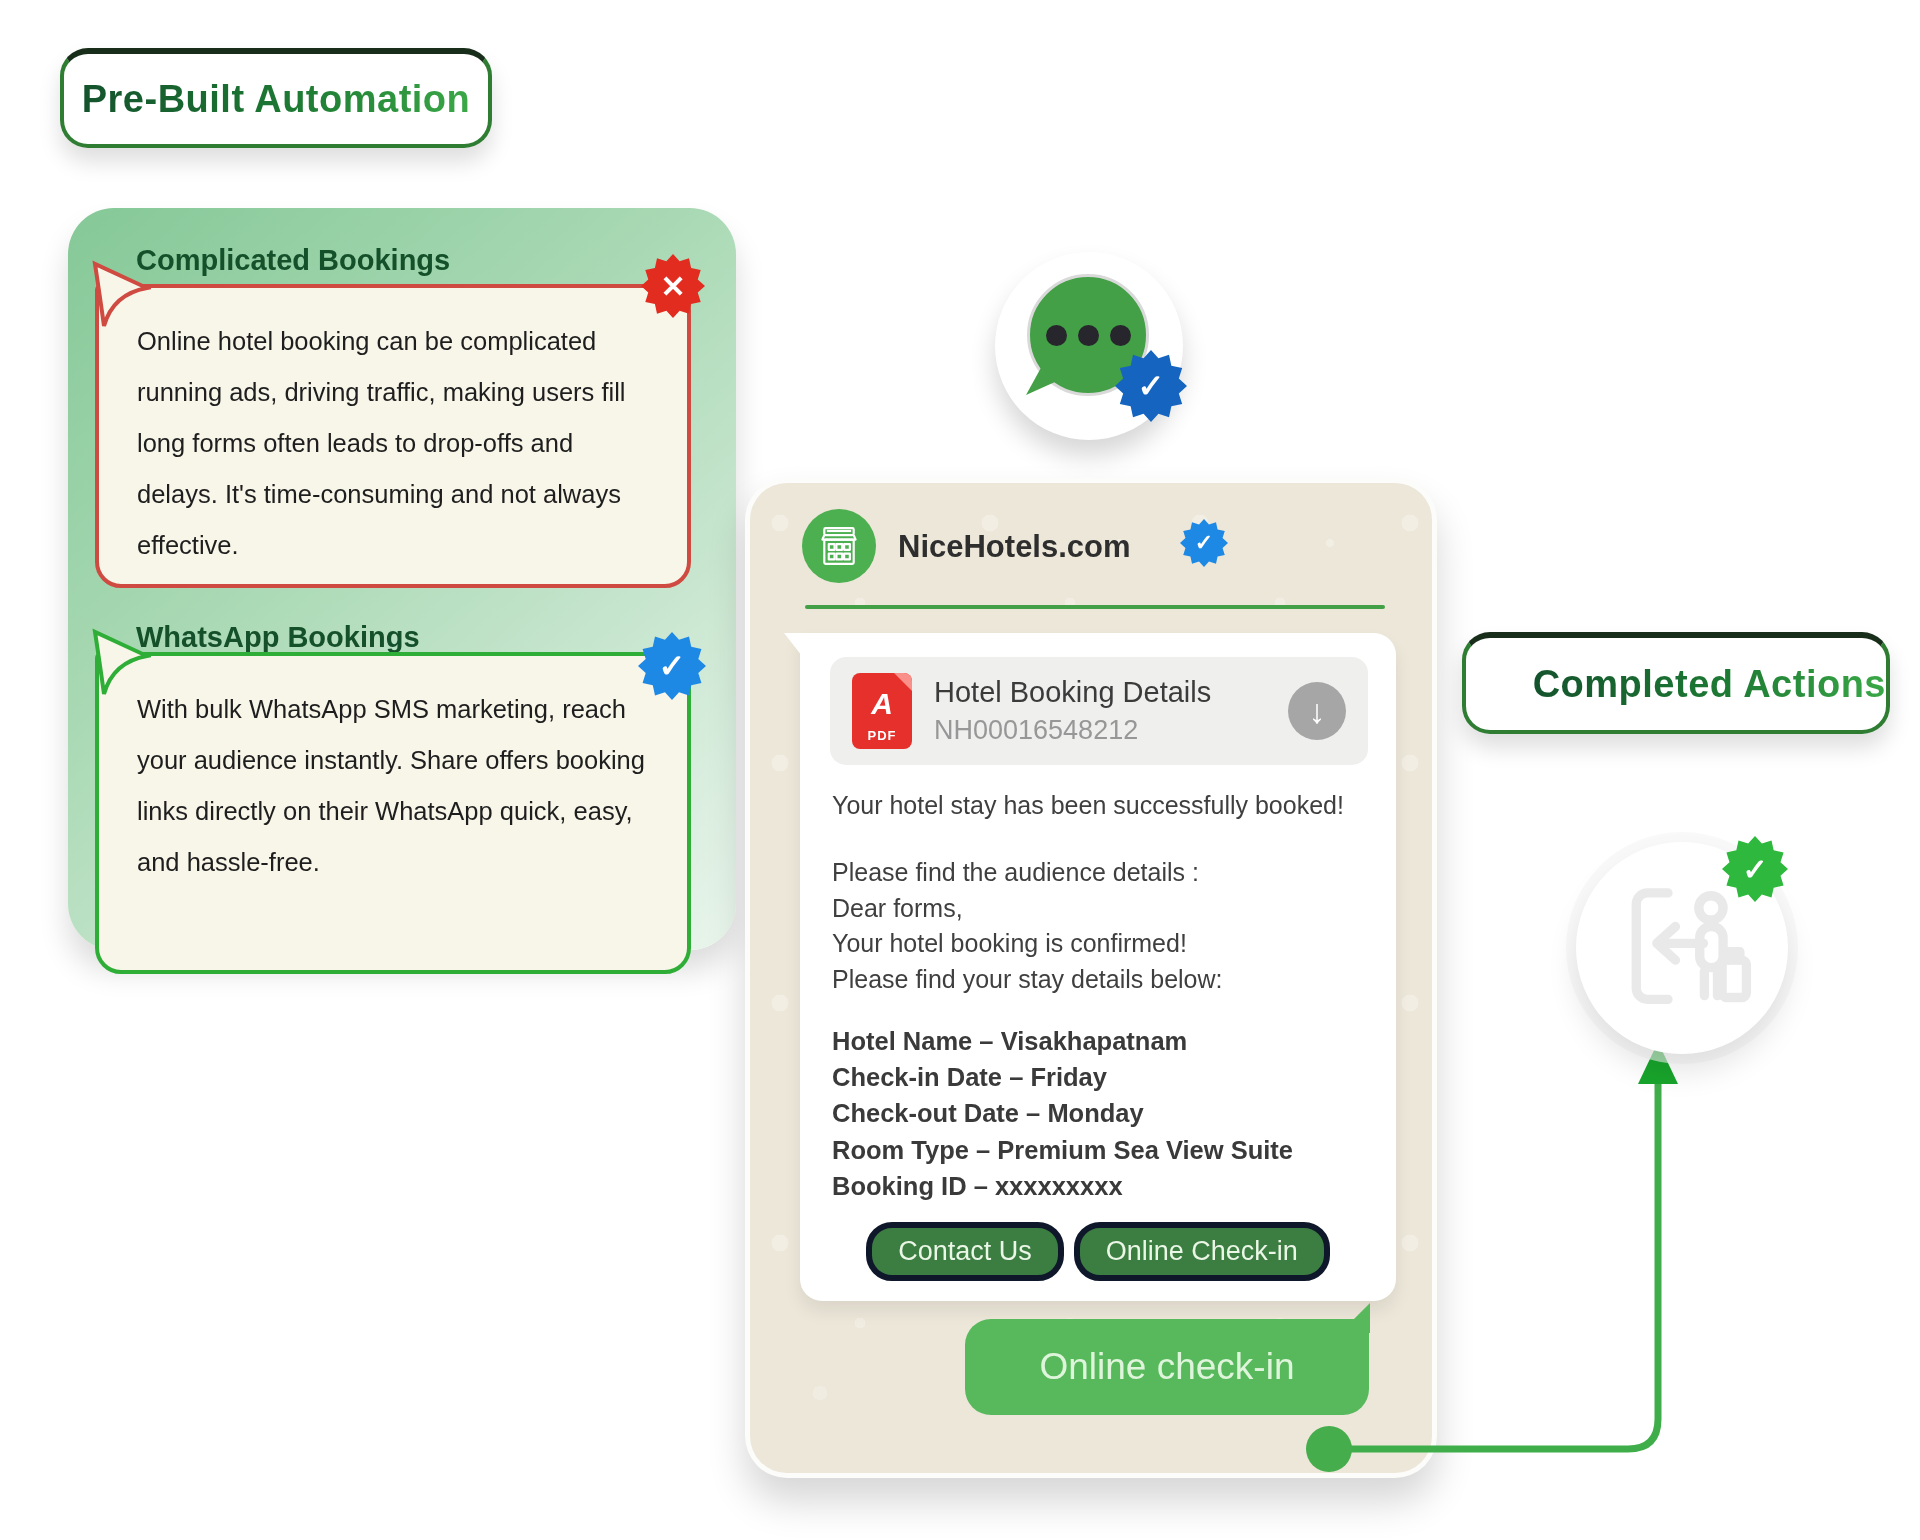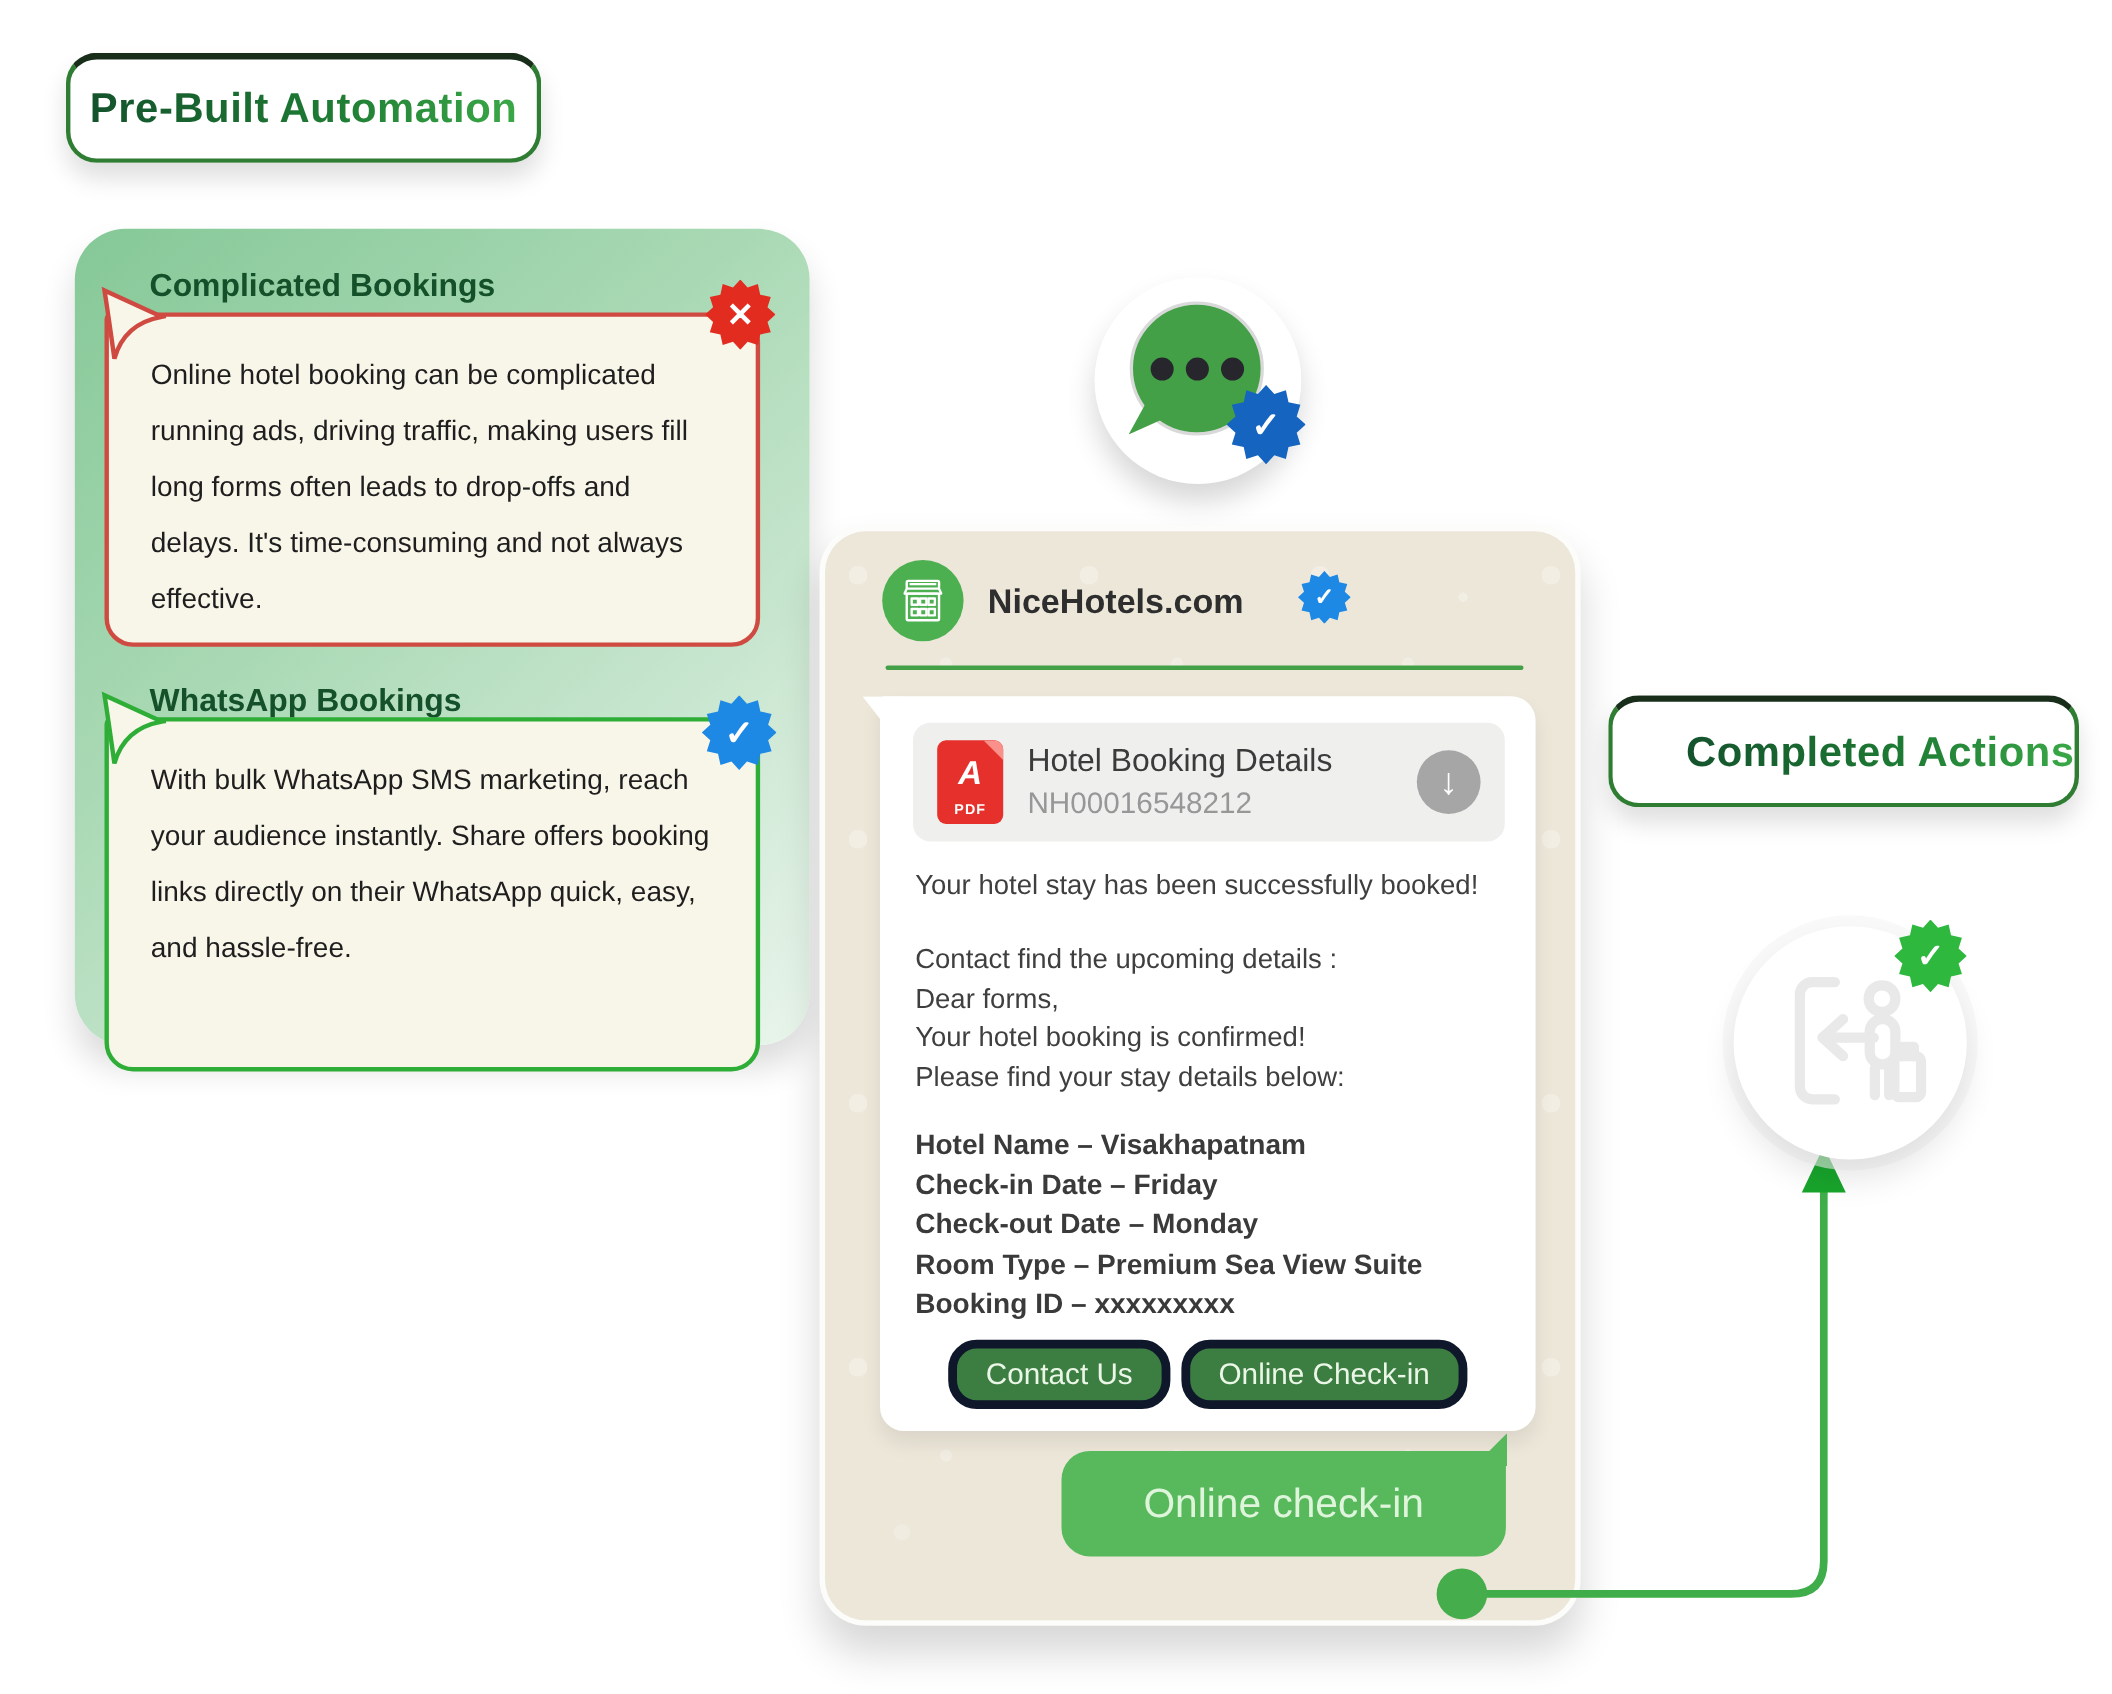--- a/index.html
+++ b/index.html
@@ -135,21 +135,21 @@
     font-size:34px; font-weight:bold; cursor:pointer;
   }
 
   .msg-text { position:absolute; left:32px; right:24px; color:#3f3f3f; }
   #msg-confirmation { top:158px; font-size:25px; font-weight:500; }
   #msg-intro { top:222px; font-size:25px; font-weight:500; line-height:1.42; }
   #msg-details { top:390px; font-size:25.5px; font-weight:600; line-height:1.42; color:#3a3a3a; }
 
   .action-row { position:absolute; left:0; bottom:20px; width:100%; display:flex; justify-content:center; gap:10px; }
   .action-pill {
-    background:#3c7d42; border:8px solid #0f172a; border-radius:26px;
+    background:#3c7d42; border:6px solid #0f172a; border-radius:26px;
     color:#eaf6e6; font-size:27px; font-weight:500; padding:8px 26px; cursor:pointer;
     font-family:"Liberation Sans", sans-serif;
   }
 
   
   #reply-bubble {
     position:absolute; left:215px; top:836px; width:404px; height:96px;
     background:#57b95c; border-radius:26px; border-top-right-radius:0;
     display:flex; align-items:center; justify-content:center; cursor:pointer; border:none;
     font-family:"Liberation Sans", sans-serif;
@@ -254,21 +254,21 @@
           <div id="attachment-id">NH00016548212</div>
         </div>
         <button id="download-btn">
           <span>↓</span>
         </button>
       </div>
 
       <div class="msg-text" id="msg-confirmation">Your hotel stay has been successfully booked!</div>
 
       <div class="msg-text" id="msg-intro">
-        <div>Contact find the upcoming details :</div>
+        <div>Please find the audience details :</div>
         <div>Dear forms,</div>
         <div>Your hotel booking is confirmed!</div>
         <div>Please find your stay details below:</div>
       </div>
 
       <div class="msg-text" id="msg-details">
         <div>Hotel Name –  Visakhapatnam</div>
         <div>Check-in Date – Friday</div>
         <div>Check-out Date – Monday</div>
         <div>Room Type – Premium Sea View Suite</div>

